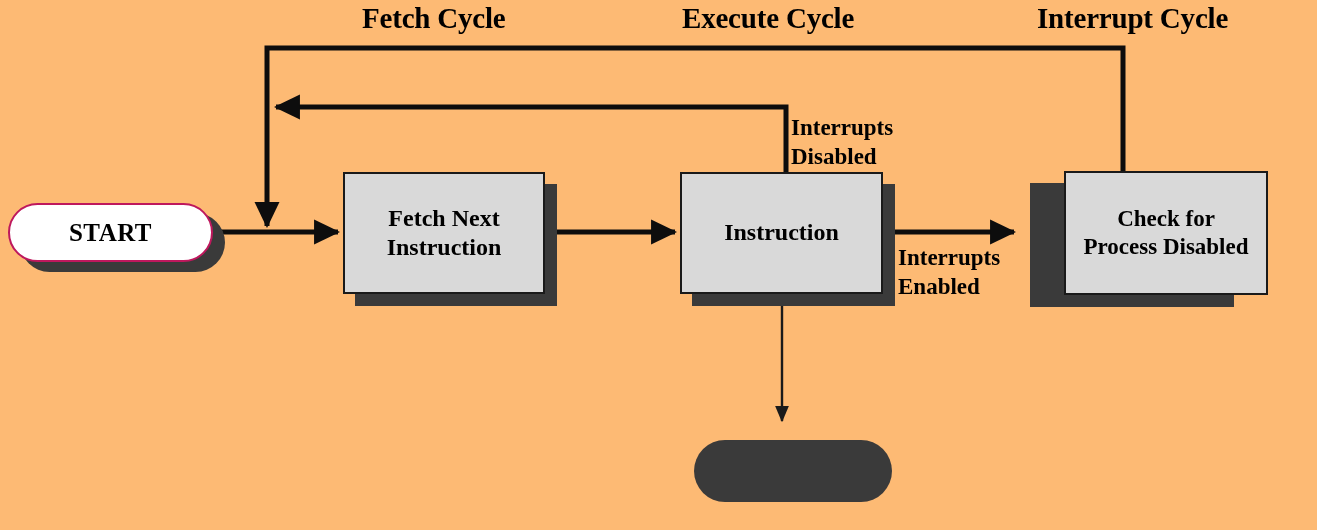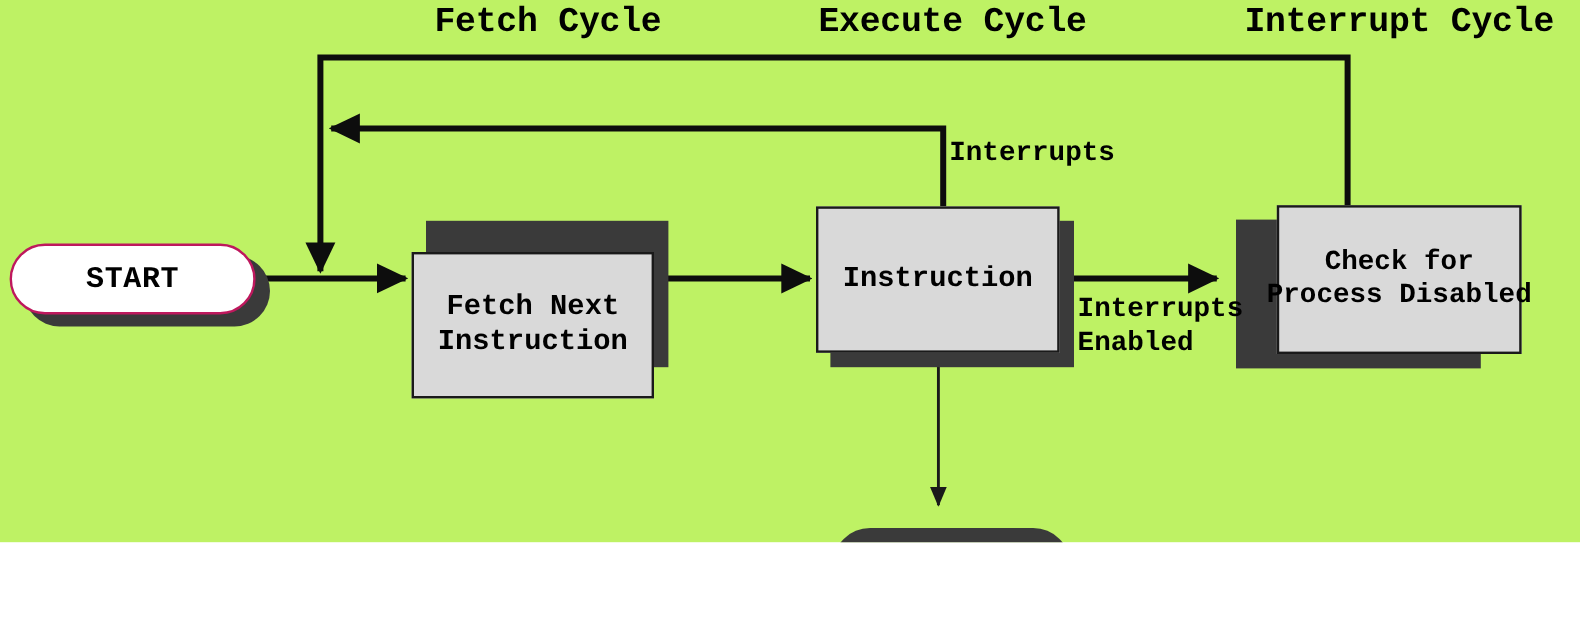--- a/index.html
+++ b/index.html
@@ -1,20 +1,20 @@
 <!DOCTYPE html>
 <html><head>
 <meta charset="utf-8">
 <style>
   html,body{margin:0;padding:0;background:#ffffff;}
   #stage{
     position:relative;
-    width:1317px;height:452px;
-    background:#bef264;
-    font-family:Liberation Mono, monospace;
+    width:1317px;height:530px;
+    background:#fdba74;
+    font-family:Liberation Serif, serif;
     overflow:hidden;
   }
   #wires{position:absolute;left:0;top:0;width:1317px;height:530px;}
 
   .cyc-label{
     position:absolute;
     font-weight:bold;
     font-size:29px;
     color:#000;
     white-space:nowrap;
@@ -112,21 +112,21 @@
   <div class="cyc-label" style="left:682px;top:2px;">Execute Cycle</div>
 
   <div class="cyc-label" style="left:1037px;top:2px;">Interrupt Cycle</div>
 
   <div class="term-shadow" style="left:20px;top:213px;width:205px;height:59px;border-radius:30px;"></div>
   <div class="term" style="left:8px;top:203px;width:205px;height:59px;border-radius:30px;">
     <span class="txt">START</span>
   </div>
 
   <div class="proc-shadow" style="left:355px;top:184px;width:202px;height:122px;"></div>
-  <div class="proc" style="left:343px;top:172px;width:202px;height:122px;margin-top:38px;">
+  <div class="proc" style="left:343px;top:172px;width:202px;height:122px;">
     <div class="txt">
       <div>Fetch Next</div>
       <div>Instruction</div>
     </div>
   </div>
 
   <div class="proc-shadow" style="left:692px;top:184px;width:203px;height:122px;"></div>
   <div class="proc" style="left:680px;top:172px;width:203px;height:122px;">
     <div class="txt">
       <div>Instruction</div>
@@ -138,20 +138,21 @@
     <div class="txt" style="font-size:23px;line-height:1.2;">
       <div>Check for</div>
       <div>Process Disabled</div>
     </div>
   </div>
 
   <div class="term-shadow" style="left:694px;top:440px;width:198px;height:62px;border-radius:31px;"></div>
 
   <div class="edge-label" style="left:791px;top:113px;">
     <div>Interrupts</div>
+    <div>Disabled</div>
   </div>
 
   <div class="edge-label" style="left:898px;top:243px;">
     <div>Interrupts</div>
     <div>Enabled</div>
   </div>
 
 </div>
 
 </body></html>

